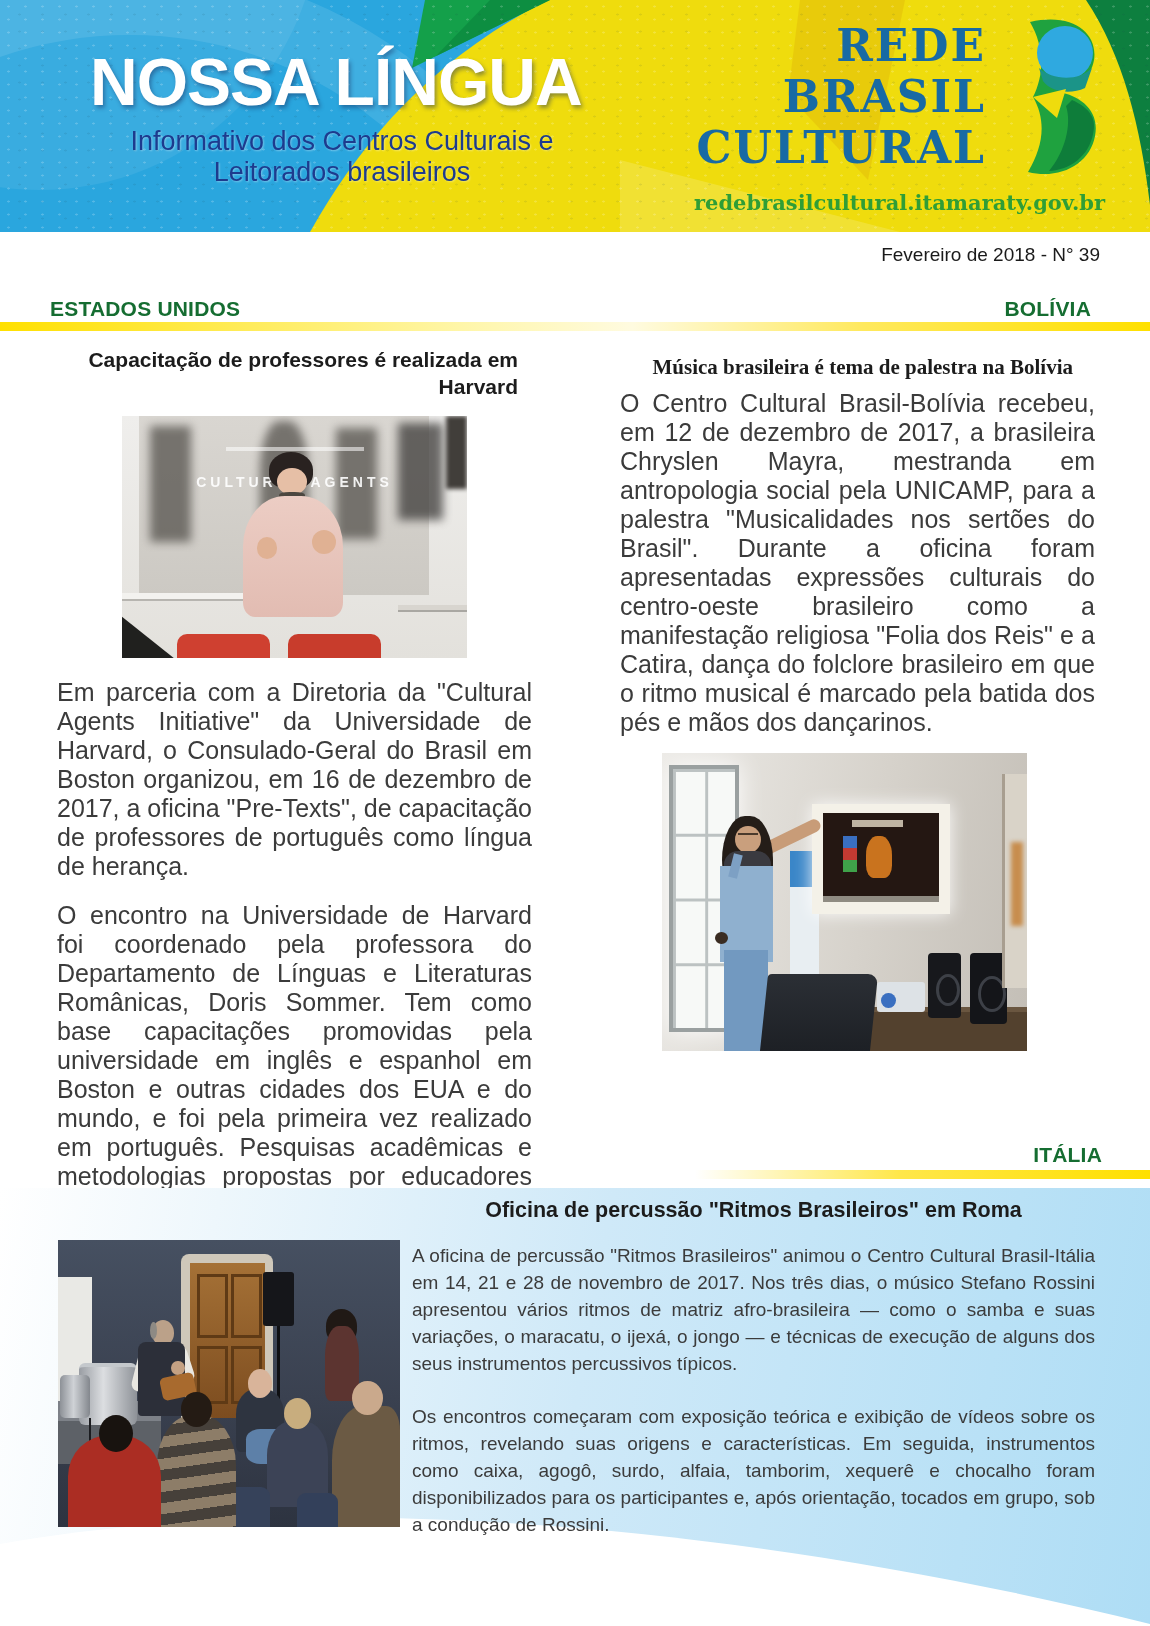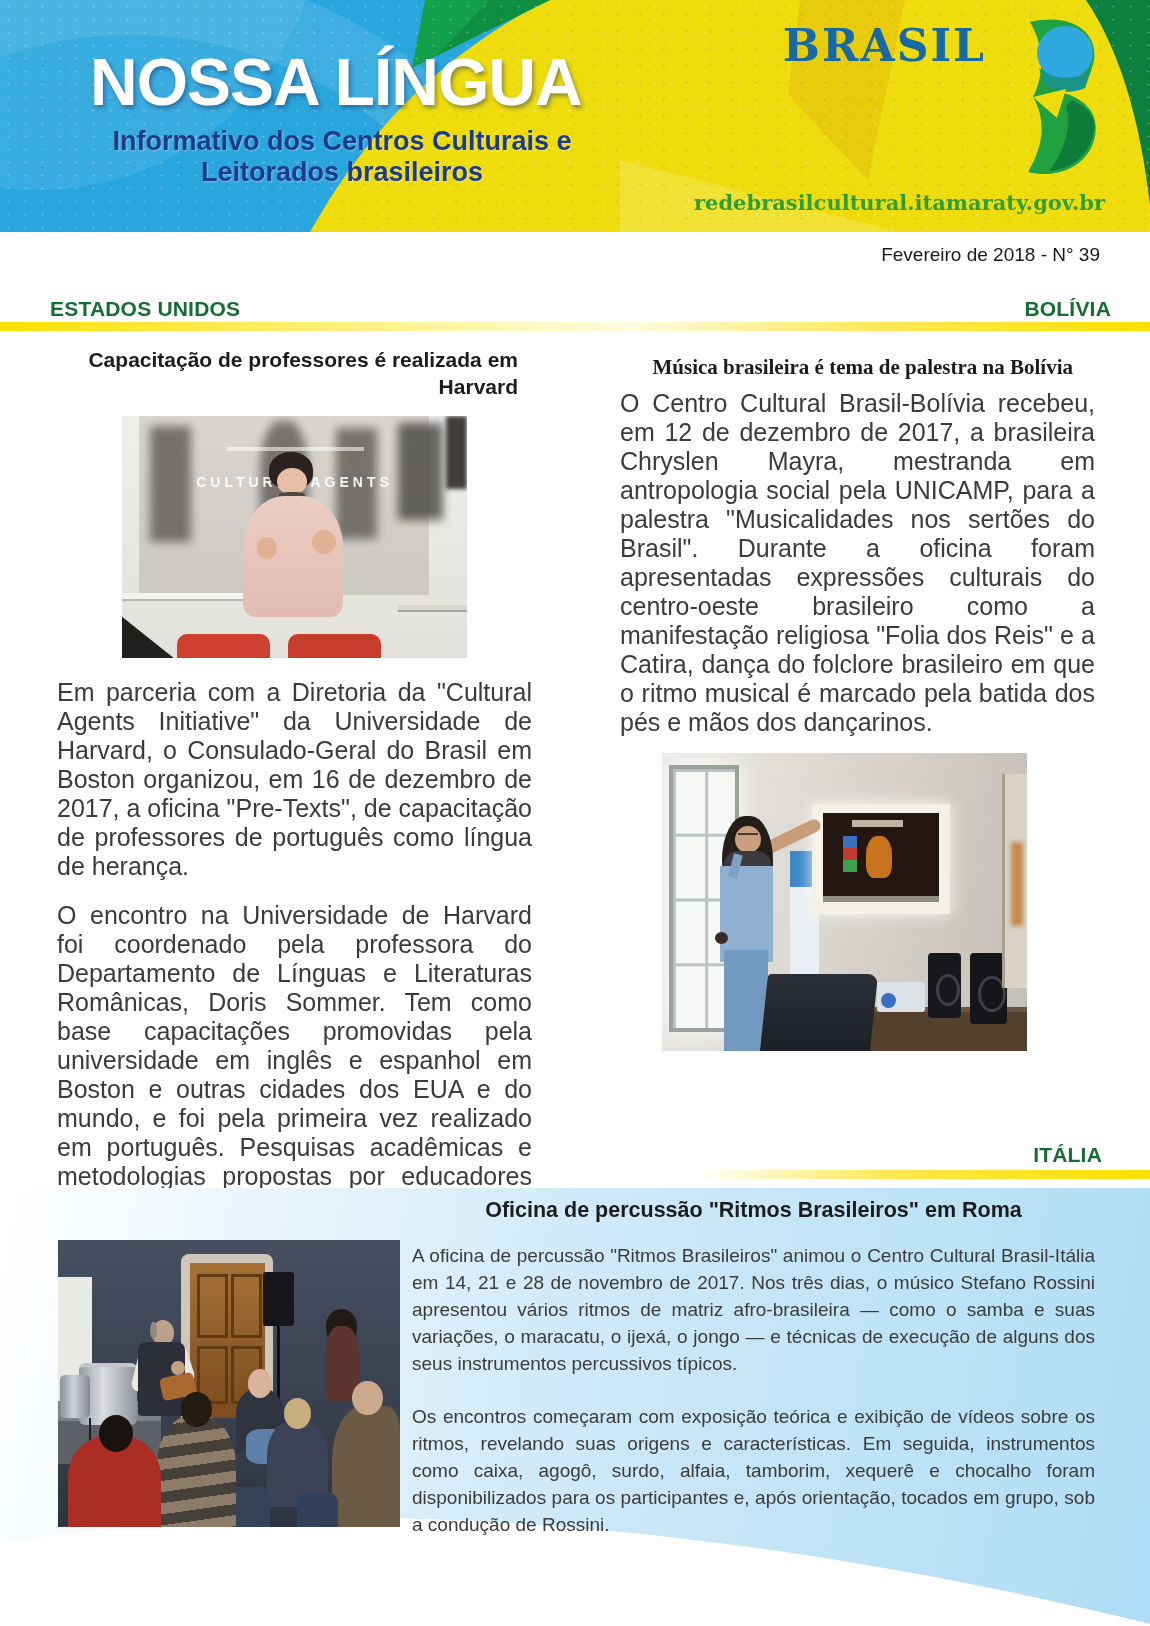--- a/index.html
+++ b/index.html
@@ -11,35 +11,35 @@
   .mast-bg{position:absolute;inset:0;}
   .mast-texture{position:absolute;inset:0;pointer-events:none;
     background-image:
       radial-gradient(rgba(255,255,255,.20) 1px, rgba(255,255,255,0) 1.7px),
       radial-gradient(rgba(25,60,70,.10) 1px, rgba(0,0,0,0) 1.7px);
     background-size:17px 13px,23px 17px;background-position:0 0,8px 6px;}
   .mast-title{position:absolute;left:90px;top:44px;width:520px;
     font-size:66px;font-weight:700;letter-spacing:-1px;color:#fff;
     text-shadow:2px 3px 4px rgba(25,45,95,.45);white-space:nowrap;}
   .mast-sub{position:absolute;left:92px;top:126px;width:500px;text-align:center;
-    font-size:27px;font-weight:700;color:#1d3b8e;line-height:31px;
+    font-size:27px;font-weight:400;color:#1d3b8e;line-height:31px;
     text-shadow:1px 1px 2px rgba(255,255,255,.35);}
   .brand-block{position:absolute;right:164px;top:20px;text-align:right;
     font-family:"DejaVu Serif","Liberation Serif",serif;font-weight:700;
     color:#186aa4;font-size:44px;line-height:51px;letter-spacing:2px;}
   .brand-url{position:absolute;right:45px;top:190px;
     font-family:"DejaVu Serif","Liberation Serif",serif;font-weight:700;
     color:#2f9e36;font-size:21px;}
   .brand-logo{position:absolute;left:1022px;top:18px;}
 
   
   .dateline{position:absolute;right:50px;top:244px;font-size:19px;color:#1a1a1a;}
   .section-label{position:absolute;font-size:21px;font-weight:700;color:#156d31;letter-spacing:.2px;}
   .sec-usa{left:50px;top:297px;}
-  .sec-bolivia{right:39px;top:297px;}
+  .sec-bolivia{right:59px;top:297px;}
   .sec-italy{right:48px;top:1143px;text-align:right;}
   .bar-main{position:absolute;left:0;top:322px;width:1150px;height:9px;
     background:linear-gradient(90deg,#ffe000 0%,#fff6a8 40%,#fffbe0 55%,#ffe95e 75%,#ffe000 100%);}
   .bar-italy{position:absolute;right:0;top:1170px;width:455px;height:9px;
     background:linear-gradient(90deg,rgba(255,224,0,0) 0%,#ffe74a 45%,#ffe000 100%);}
 
   
   .col{position:absolute;top:346px;width:475px;}
   .col-left{left:57px;}
   .col-right{left:620px;}
@@ -190,21 +190,23 @@
     </svg>
     <div class="mast-texture"></div>
 
     <div class="mast-title">NOSSA LÍNGUA</div>
     <div class="mast-sub">
       <div>Informativo dos Centros Culturais e</div>
       <div>Leitorados brasileiros</div>
     </div>
 
     <div class="brand-block">
+      <div>REDE</div>
       <div>BRASIL</div>
+      <div>CULTURAL</div>
     </div>
 
     <svg class="brand-logo" width="92" height="170" viewBox="0 0 92 170">
       <path d="M8,4 C52,-6 76,16 72,42 C69,60 53,70 37,74 C58,78 78,92 73,118 C68,146 38,162 6,154
                C21,129 25,103 11,79 C23,55 22,28 8,4 Z" fill="#1fa23f"></path>
       <ellipse cx="43" cy="35" rx="28" ry="27" fill="#2fa9e0"></ellipse>
       <path d="M17,50 C30,62 56,64 70,50 L63,70 C48,77 29,74 21,63 Z" fill="#1b9488"></path>
       <path d="M50,82 C68,90 75,101 71,116 C67,138 48,152 27,153 C43,134 50,106 44,88 Z" fill="#0e7d3a"></path>
       <path d="M11,79 L44,71 L35,100 Z" fill="#efdc0d"></path>
     </svg>

